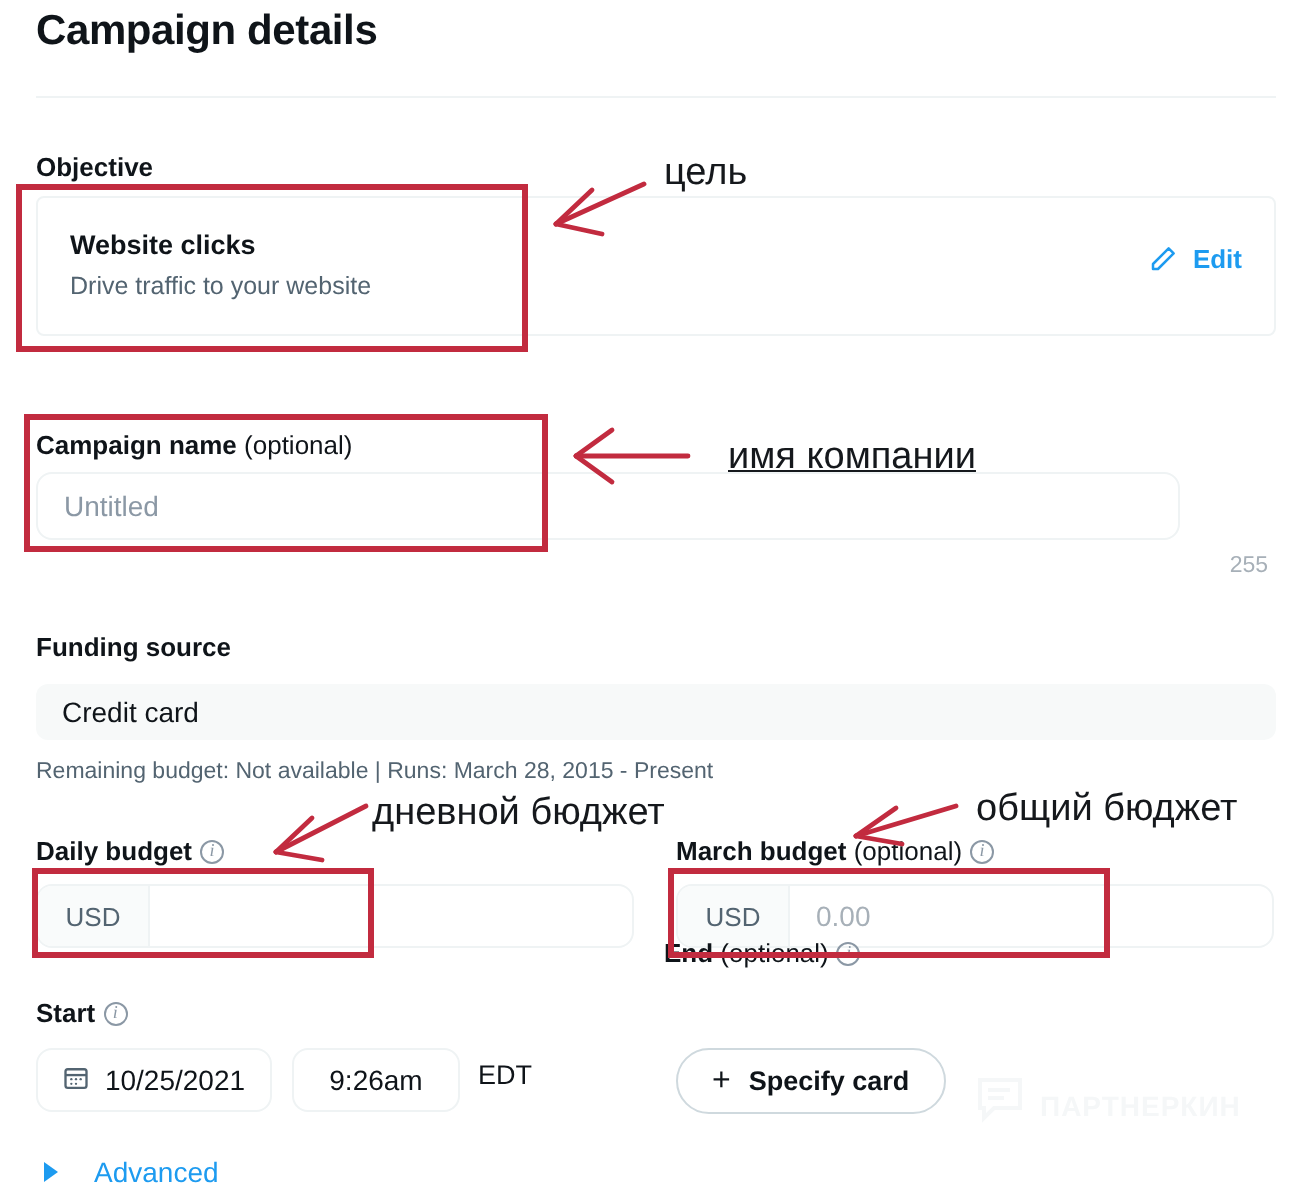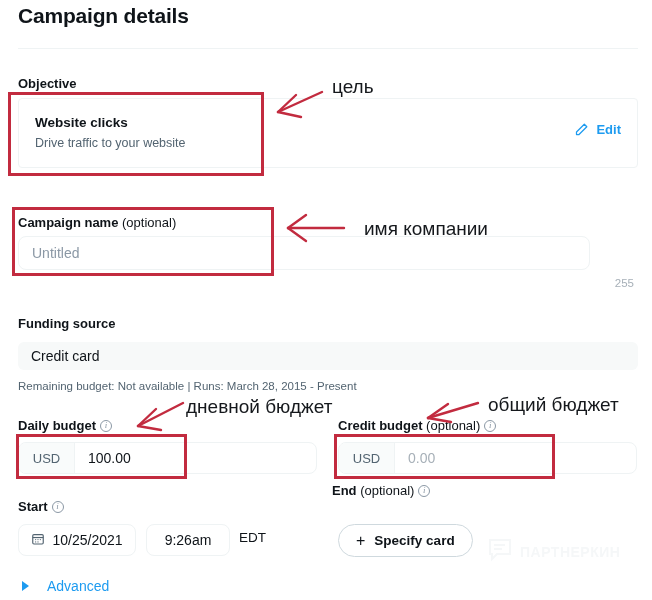--- a/index.html
+++ b/index.html
@@ -325,25 +325,24 @@
 <div class="readonly-field">
   <span>Credit card</span>
 </div>
 <div class="funding-note">Remaining budget: Not available | Runs: March 28, 2015 - Present</div>
 
 <div class="field-label" style="left:18px; top:418px;">
   <span>Daily budget</span><span class="info-icon"></span>
 </div>
 <div class="currency-group" style="left:18px; top:442px;">
   <div class="currency-prefix">USD</div>
-  <input class="currency-value" type="text" value="100.00" style="">
 </div>
 
 <div class="field-label" style="left:338px; top:418px;">
-  <span>Credit budget</span><span class="optional"> (optional)</span><span class="info-icon"></span>
+  <span>March budget</span><span class="optional"> (optional)</span><span class="info-icon"></span>
 </div>
 <div class="currency-group" style="left:338px; top:442px;">
   <div class="currency-prefix">USD</div>
   <input class="currency-value" type="text" placeholder="0.00" style="">
 </div>
 
 <div class="field-label" style="left:18px; top:499px;">
   <span>Start</span><span class="info-icon"></span>
 </div>
 <div class="pill" style="left:18px; top:524px; width:118px;">
@@ -358,21 +357,21 @@
       <line x1="12" y1="17" x2="12" y2="17.01" stroke-linecap="round"></line>
     </svg>
   </span>
   <span>10/25/2021</span>
 </div>
 <div class="pill" style="left:146px; top:524px; width:84px;">
   <span>9:26am</span>
 </div>
 <div class="tz-label">EDT</div>
 
-<div class="field-label" style="left:332px; top:483px;">
+<div class="field-label" style="left:332px; top:469px;">
   <span>End</span><span class="optional"> (optional)</span><span class="info-icon"></span>
 </div>
 <div class="specify-pill">
   <span class="plus">+</span>
   <span>Specify card</span>
 </div>
 
 <div class="advanced">
   <span class="tri"></span>
   <span>Advanced</span>
@@ -409,15 +408,15 @@
     <line x1="138" y1="426" x2="156" y2="409"></line>
     <line x1="138" y1="426" x2="161" y2="430"></line>
 
     <line x1="478" y1="403" x2="428" y2="418"></line>
     <line x1="428" y1="418" x2="448" y2="404"></line>
     <line x1="428" y1="418" x2="451" y2="422"></line>
   </g>
 </svg>
 
 <div class="anno-text" style="left:332px; top:76px;">цель</div>
-<div class="anno-text" style="left:364px; top:218px;">имя компании</div>
+<div class="anno-text" style="left:364px; top:218px;text-decoration:underline;">имя компании</div>
 <div class="anno-text" style="left:186px; top:396px;">дневной бюджет</div>
 <div class="anno-text" style="left:488px; top:394px;">общий бюджет</div>
 
 </body></html>

